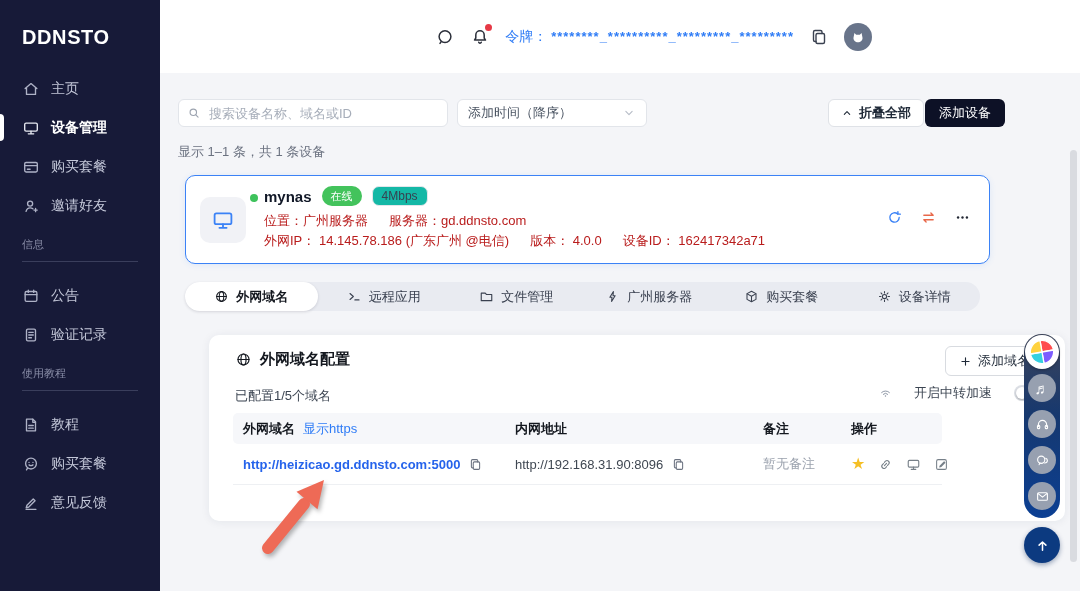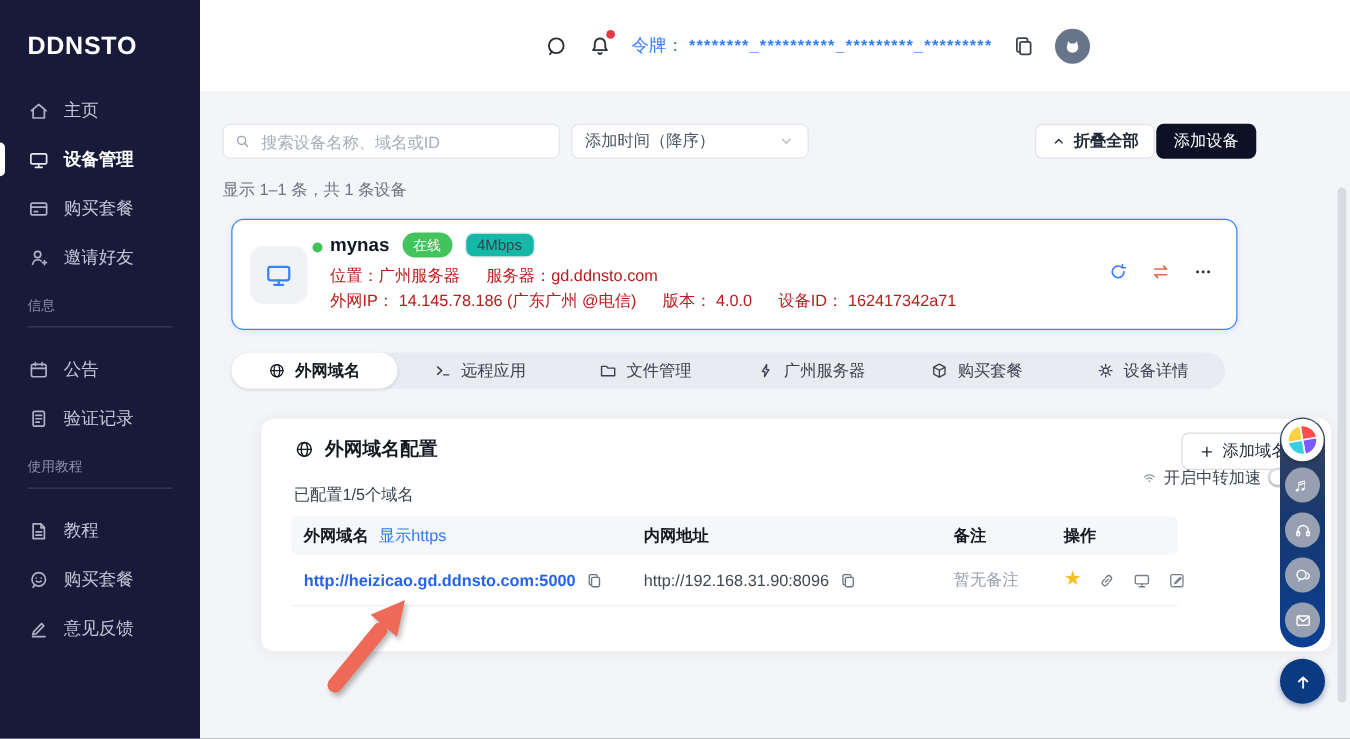--- a/index.html
+++ b/index.html
@@ -79,21 +79,21 @@
   
   .panel{position:absolute;left:49px;top:262px;width:856px;height:186px;background:#fff;border-radius:10px;
     box-shadow:0 1px 10px rgba(30,40,70,.07);}
   .panel-title{position:absolute;left:26px;top:15px;display:flex;align-items:center;gap:8px;}
   .panel-title .ic{width:17px;height:17px;color:#14181f;}
   .panel-title span{font-size:15px;font-weight:700;color:#14181f;}
   .btn-add-domain{position:absolute;right:21px;top:11px;height:30px;padding:0 13px;background:#fff;border:1px solid #d8dbe0;
     border-radius:6px;display:flex;align-items:center;gap:6px;font-size:13px;color:#1f2937;cursor:pointer;}
   .btn-add-domain .ic{width:13px;height:13px;}
   .configured{position:absolute;left:26px;top:52px;font-size:13px;color:#3c4552;}
-  .relay{position:absolute;right:21px;top:38px;display:flex;align-items:center;gap:5px;}
+  .relay{position:absolute;right:21px;top:49px;display:flex;align-items:center;gap:22px;}
   .relay .ic{width:13px;height:13px;color:#8a93a2;}
   .relay-label{font-size:13px;color:#3c4552;}
   .toggle{width:30px;height:16px;border-radius:8px;background:#dcdfe5;position:relative;cursor:pointer;}
   .toggle .knob{position:absolute;left:2px;top:2px;width:12px;height:12px;border-radius:50%;background:#fff;
     box-shadow:0 1px 2px rgba(0,0,0,.25);}
 
   .tbl{position:absolute;left:24px;top:78px;width:709px;}
   .tr{display:grid;grid-template-columns:272px 248px 88px 1fr;align-items:center;}
   .tr.head{height:31px;background:#f6f7fa;border-radius:5px;}
   .tr.head .td{font-size:13px;font-weight:700;color:#14181f;}

